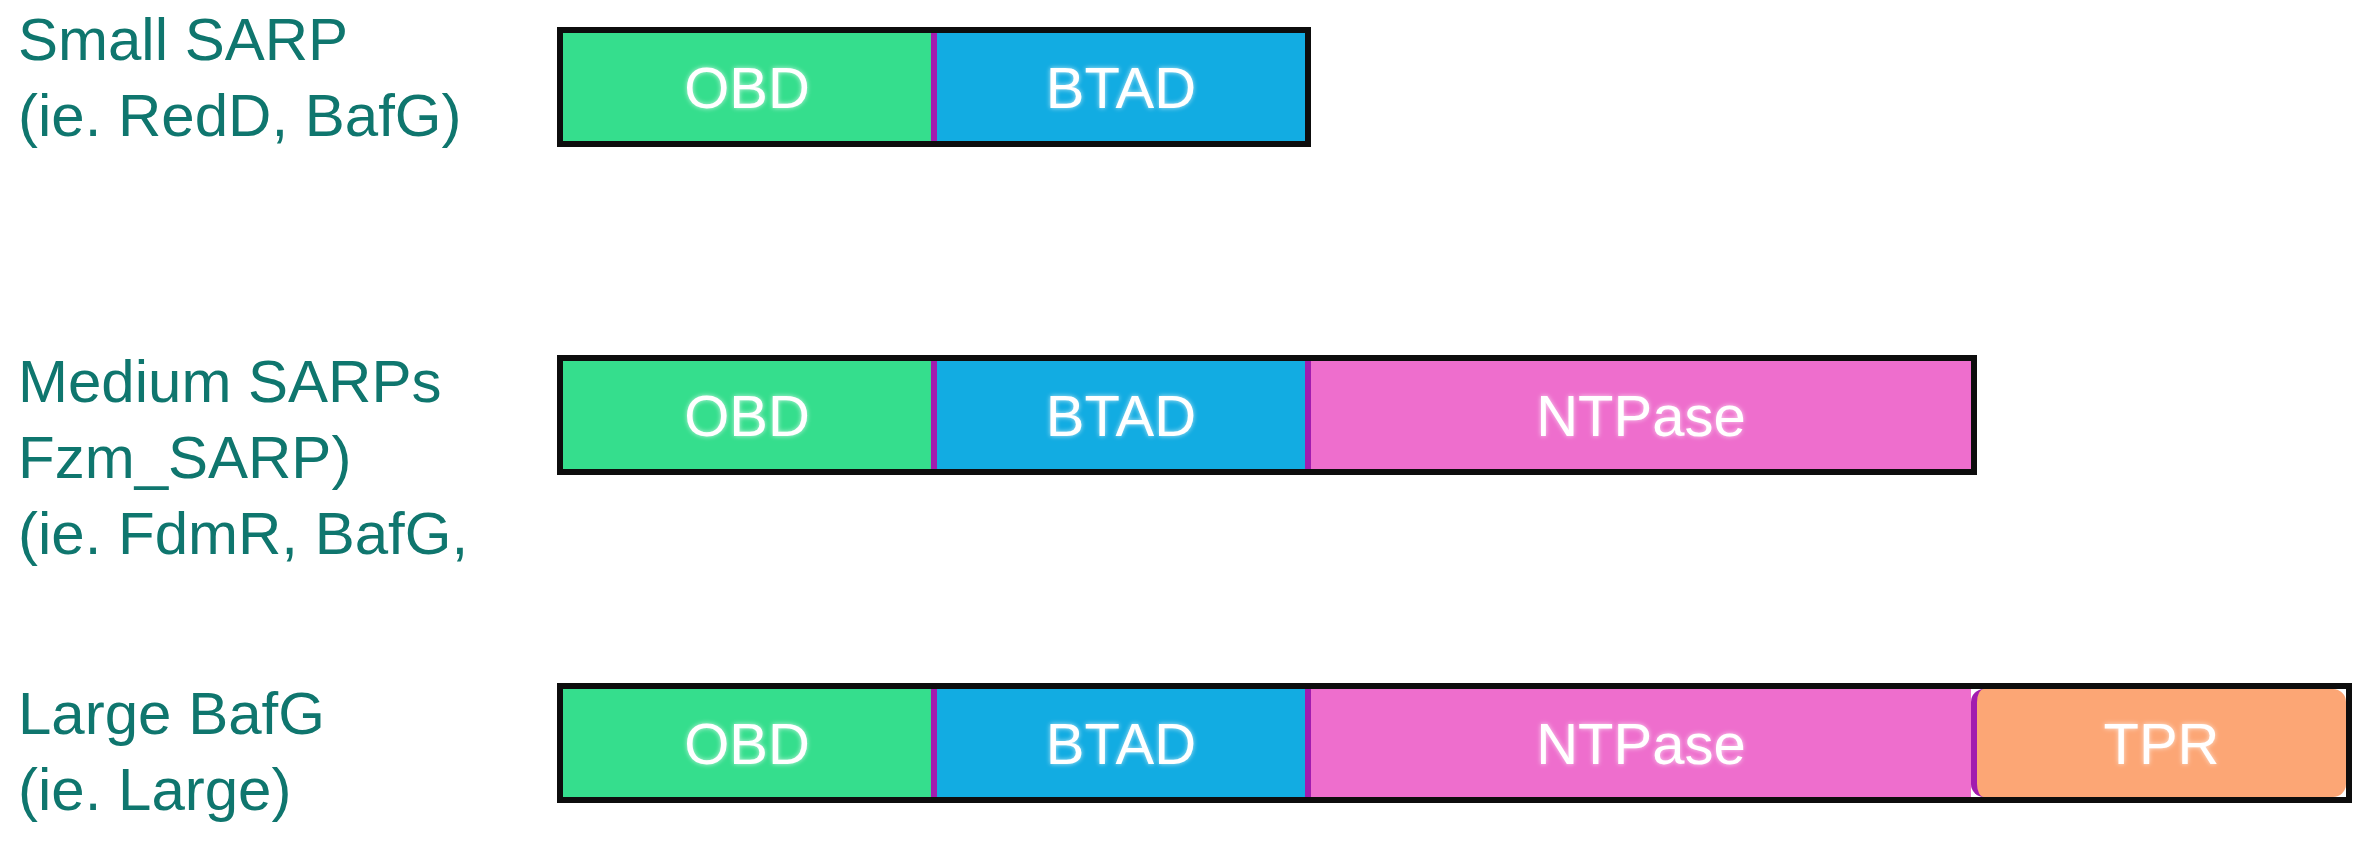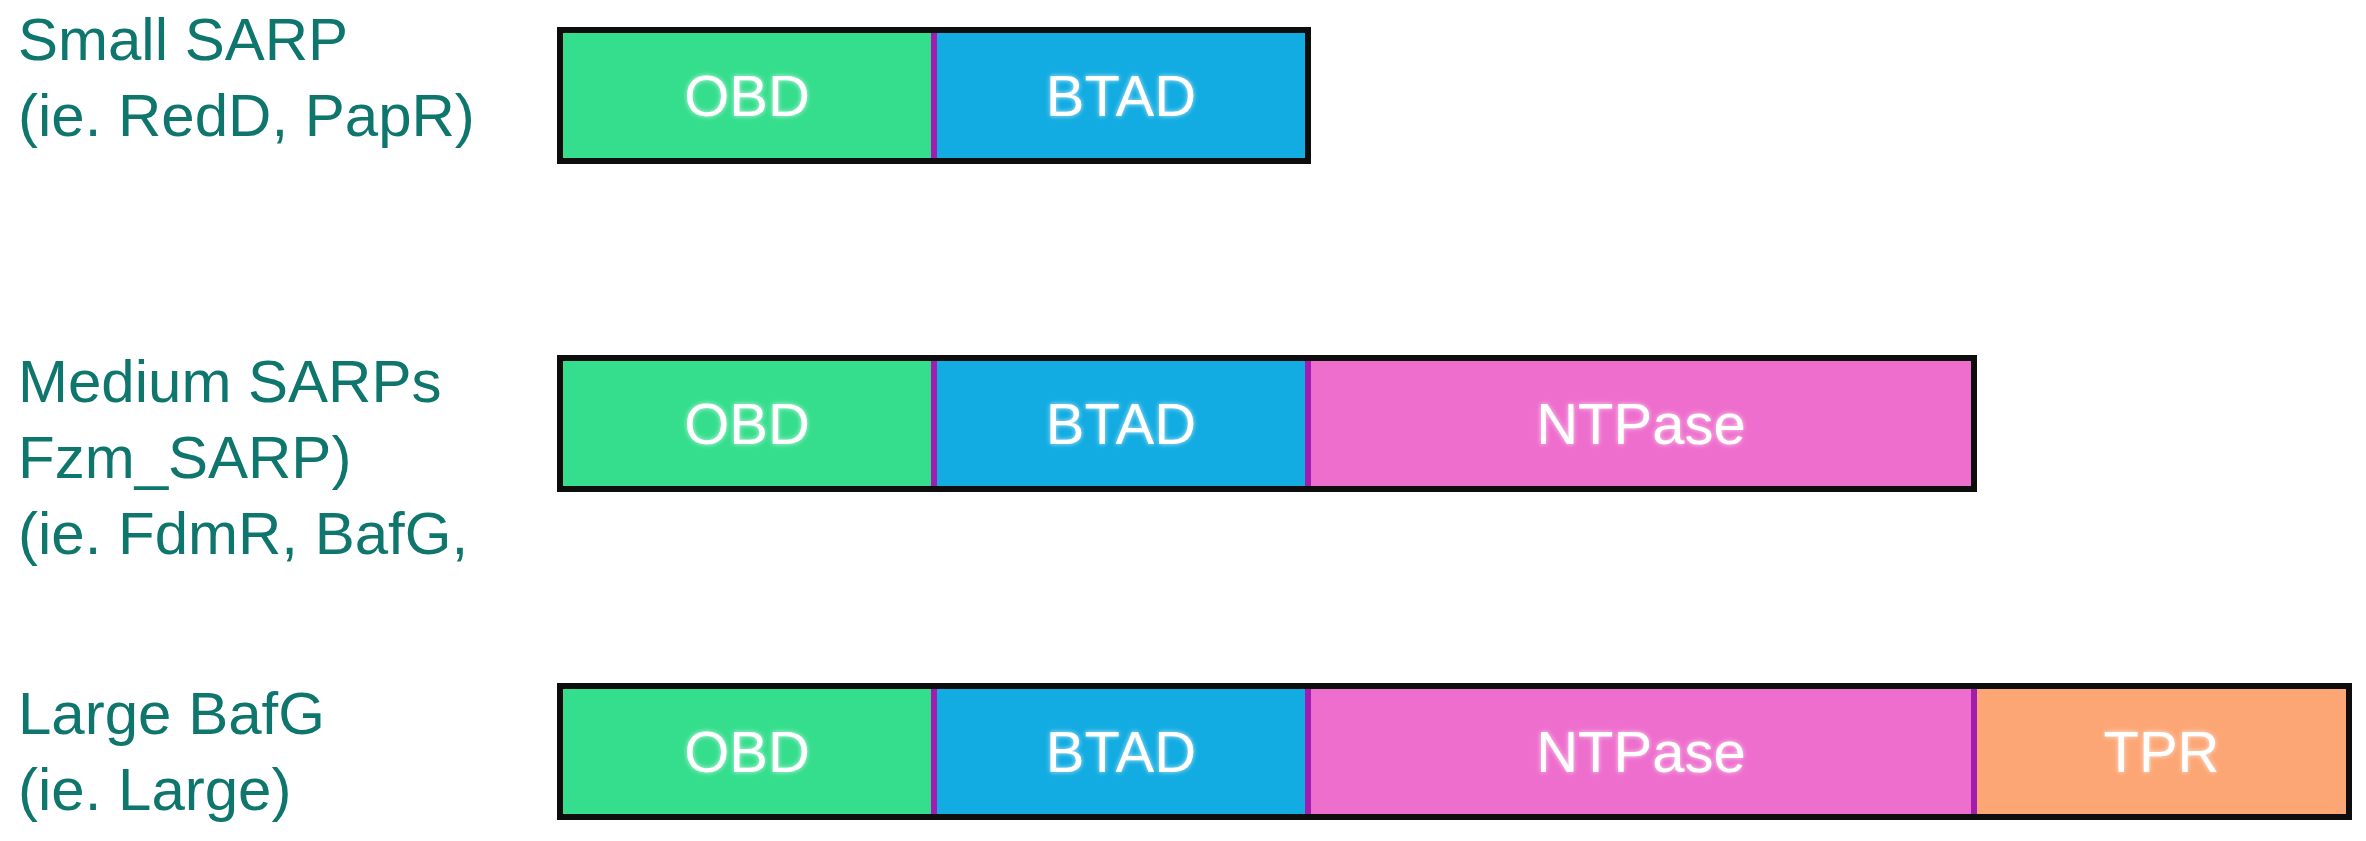--- a/index.html
+++ b/index.html
@@ -23,21 +23,21 @@
     color: #0f766e;
     white-space: nowrap;
   }
   .row-label-1 { top: 2px; }
   .row-label-2 { top: 344px; }
   .row-label-3 { top: 676px; }
 
   .bar {
     position: absolute;
     left: 557px;
-    height: 137px;
+    height: 120px;
     display: flex;
     box-sizing: border-box;
     border: 6px solid #0d0d0d;
   }
   .bar-1 { top: 27px; }
   .bar-2 { top: 355px; }
   .bar-3 { top: 683px; }
 
   .domain {
     box-sizing: content-box;
@@ -56,21 +56,21 @@
     white-space: nowrap;
   }
 </style>
 </head>
 <body>
 
 <div class="canvas">
 
   <div class="row-label row-label-1">
     <div>Small SARP</div>
-    <div>(ie. RedD, PapR)</div>
+    <div>(ie. RedD, BafG)</div>
   </div>
   <div class="bar bar-1">
     <div class="domain" style="background-color: rgb(53, 222, 141); width: 368px;">
       <span class="domain-label">OBD</span>
     </div>
     <div class="domain" style="background-color: rgb(18, 172, 226); width: 368px;">
       <span class="domain-label">BTAD</span>
     </div>
   </div>
 
@@ -98,18 +98,18 @@
   <div class="bar bar-3">
     <div class="domain" style="background-color: rgb(53, 222, 141); width: 368px;">
       <span class="domain-label">OBD</span>
     </div>
     <div class="domain" style="background-color: rgb(18, 172, 226); width: 368px;">
       <span class="domain-label">BTAD</span>
     </div>
     <div class="domain" style="background-color: rgb(238, 110, 205); width: 660px;">
       <span class="domain-label">NTPase</span>
     </div>
-    <div class="domain" style="background-color: rgb(252, 166, 117); width: 369px;">
+    <div class="domain" style="background-color: rgb(252, 166, 117); width: 369px; border-radius: 13px;">
       <span class="domain-label">TPR</span>
     </div>
   </div>
 
 </div>
 
 </body></html>

